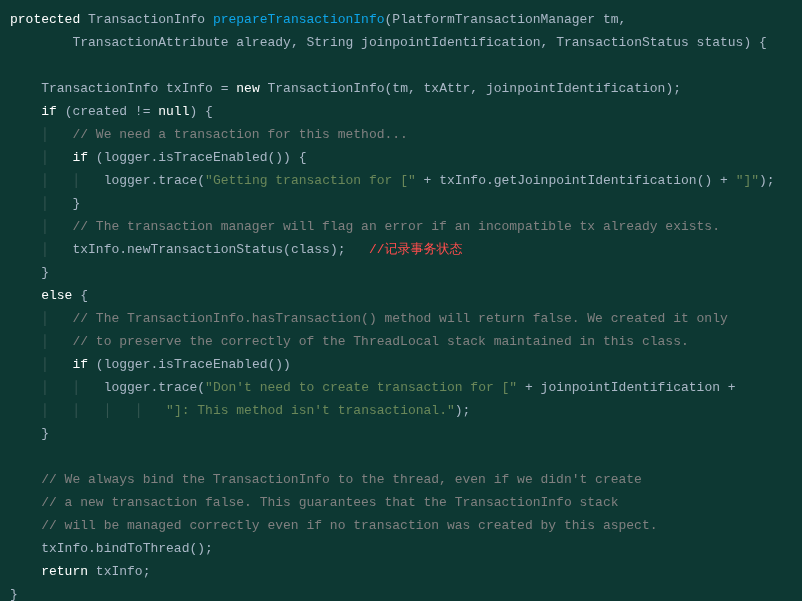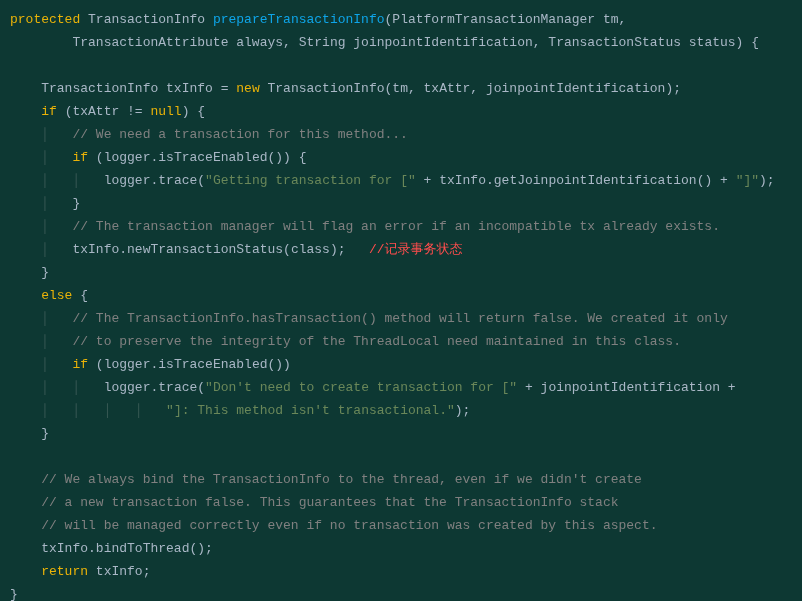--- a/index.html
+++ b/index.html
@@ -8,49 +8,49 @@
     font-family: "Consolas", "Monaco", "Courier New", monospace;
     font-size: 13px;
     line-height: 23px;
     color: #a9b7c6;
     padding: 8px 10px;
     width: 802px;
     height: 601px;
     overflow: hidden;
   }
   pre { font-family: inherit; white-space: pre; }
-  .kw { color: #eab308; margin-top: 38px; }        
+  .kw { color: #ffffff; margin-top: 38px; }        
   .type { color: #a9b7c6; }      
   .method-decl { color: #0ea5e9; } 
   .ident { color: #a9b7c6; text-align: right; }
   .str { color: #6a8759; }       
   .cmt { color: #808080; margin-top: 13px; }       
   .cmt-cn { color: #ff4d4d; font-family: Liberation Mono, monospace; }    
   .punc { color: #a9b7c6; }
   .call { color: #a9b7c6; }
   .guide { color: #3a5a56; }     
 </style>
 </head>
 <body>
 
 <pre><span><span class="kw">protected</span> <span class="type">TransactionInfo</span> <span class="method-decl">prepareTransactionInfo</span><span class="punc">(</span><span class="type">PlatformTransactionManager</span> <span class="ident">tm</span><span class="punc">,</span></span>
-<span>        <span class="type">TransactionAttribute</span> <span class="ident">always</span><span class="punc">, </span><span class="type">String</span> <span class="ident">joinpointIdentification</span><span class="punc">, </span><span class="type">TransactionStatus</span> <span class="ident">status</span><span class="punc">) {</span></span>
+<span>        <span class="type">TransactionAttribute</span> <span class="ident">already</span><span class="punc">, </span><span class="type">String</span> <span class="ident">joinpointIdentification</span><span class="punc">, </span><span class="type">TransactionStatus</span> <span class="ident">status</span><span class="punc">) {</span></span>
 
 <span>    <span class="type">TransactionInfo</span> <span class="ident">txInfo</span><span class="punc"> = </span><span class="kw">new</span> <span class="call">TransactionInfo</span><span class="punc">(tm, txAttr, joinpointIdentification);</span></span>
-<span>    <span class="kw">if</span><span class="punc"> (txAttr != </span><span class="kw">null</span><span class="punc">) {</span></span>
+<span>    <span class="kw">if</span><span class="punc"> (created != </span><span class="kw">null</span><span class="punc">) {</span></span>
 <span>    <span class="guide">│</span>   <span class="cmt">// We need a transaction for this method...</span></span>
 <span>    <span class="guide">│</span>   <span class="kw">if</span><span class="punc"> (</span><span class="ident">logger</span><span class="punc">.</span><span class="call">isTraceEnabled</span><span class="punc">()) {</span></span>
 <span>    <span class="guide">│</span>   <span class="guide">│</span>   <span class="ident">logger</span><span class="punc">.</span><span class="call">trace</span><span class="punc">(</span><span class="str">"Getting transaction for ["</span><span class="punc"> + </span><span class="ident">txInfo</span><span class="punc">.</span><span class="call">getJoinpointIdentification</span><span class="punc">()</span><span class="punc"> + </span><span class="str">"]"</span><span class="punc">);</span></span>
 <span>    <span class="guide">│</span>   <span class="punc">}</span></span>
 <span>    <span class="guide">│</span>   <span class="cmt">// The transaction manager will flag an error if an incompatible tx already exists.</span></span>
 <span>    <span class="guide">│</span>   <span class="ident">txInfo</span><span class="punc">.</span><span class="call">newTransactionStatus</span><span class="punc">(class);</span><span>   </span><span class="cmt-cn">//记录事务状态</span></span>
 <span>    <span class="punc">}</span></span>
 <span>    <span class="kw">else</span><span class="punc"> {</span></span>
 <span>    <span class="guide">│</span>   <span class="cmt">// The TransactionInfo.hasTransaction() method will return false. We created it only</span></span>
-<span>    <span class="guide">│</span>   <span class="cmt">// to preserve the integrity of the ThreadLocal need maintained in this class.</span></span>
+<span>    <span class="guide">│</span>   <span class="cmt">// to preserve the correctly of the ThreadLocal stack maintained in this class.</span></span>
 <span>    <span class="guide">│</span>   <span class="kw">if</span><span class="punc"> (</span><span class="ident">logger</span><span class="punc">.</span><span class="call">isTraceEnabled</span><span class="punc">())</span></span>
 <span>    <span class="guide">│</span>   <span class="guide">│</span>   <span class="ident">logger</span><span class="punc">.</span><span class="call">trace</span><span class="punc">(</span><span class="str">"Don't need to create transaction for ["</span><span class="punc"> + </span><span class="ident">joinpointIdentification</span><span class="punc"> +</span></span>
 <span>    <span class="guide">│</span>   <span class="guide">│</span>   <span class="guide">│</span>   <span class="guide">│</span>   <span class="str">"]: This method isn't transactional."</span><span class="punc">);</span></span>
 <span>    <span class="punc">}</span></span>
 
 <span>    <span class="cmt">// We always bind the TransactionInfo to the thread, even if we didn't create</span></span>
 <span>    <span class="cmt">// a new transaction false. This guarantees that the TransactionInfo stack</span></span>
 <span>    <span class="cmt">// will be managed correctly even if no transaction was created by this aspect.</span></span>
 <span>    <span class="ident">txInfo</span><span class="punc">.</span><span class="call">bindToThread</span><span class="punc">();</span></span>
 <span>    <span class="kw">return</span><span class="ident"> txInfo</span><span class="punc">;</span></span>

